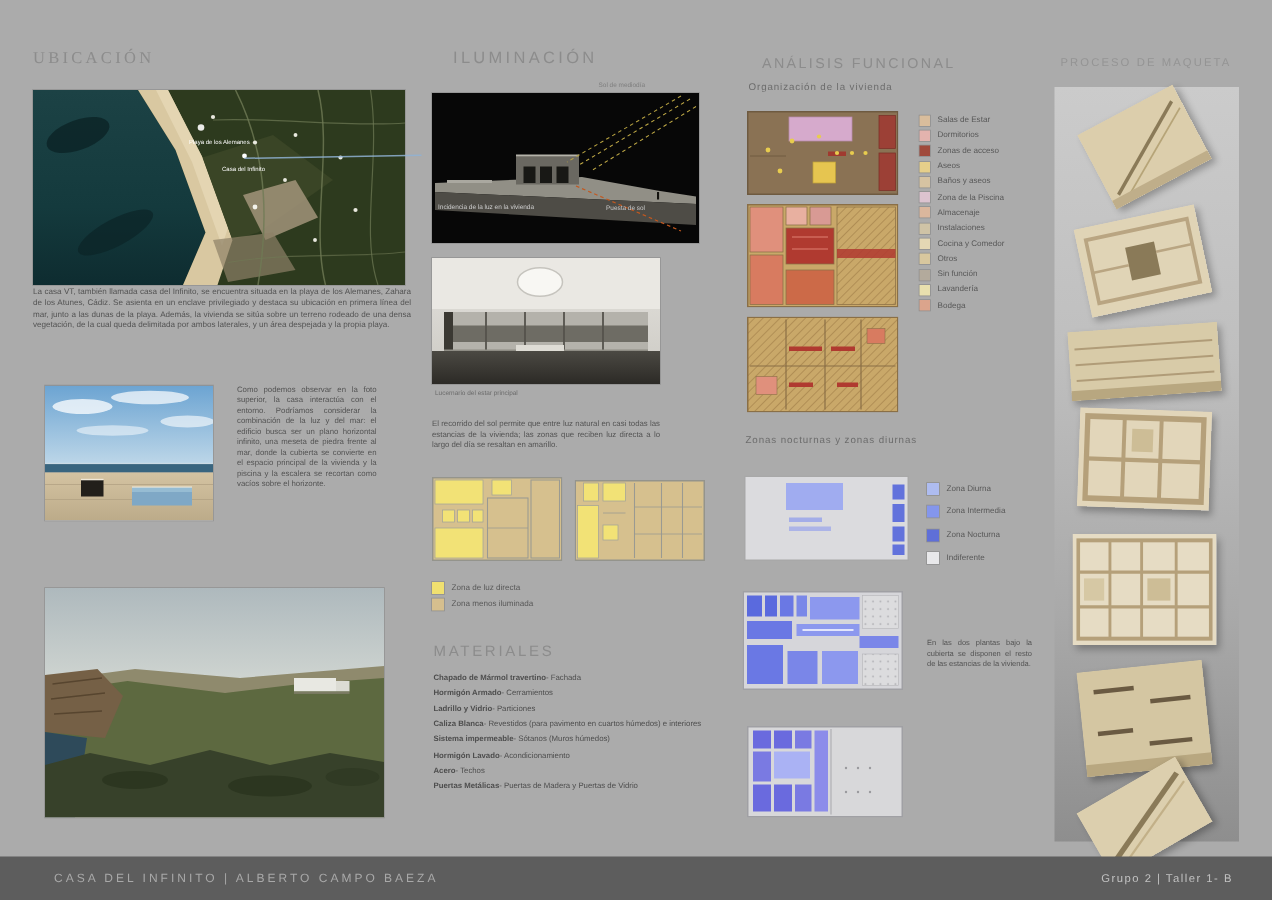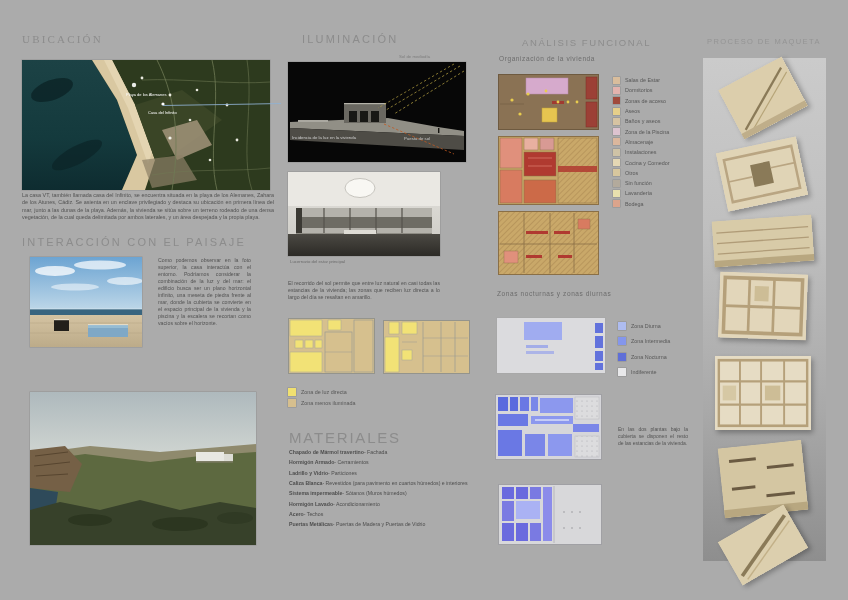--- a/index.html
+++ b/index.html
@@ -73,21 +73,20 @@
       <circle cx="112" cy="25" r="2.2" fill="#ffffff" opacity=".9"></circle>
       <text x="104" y="36" font-size="4" fill="#ffffff">Playa de los Alemanes</text>
       <circle cx="141" cy="44" r="1.6" fill="#ffffff"></circle>
       <text x="126" y="54" font-size="4" fill="#ffffff">Casa del Infinito</text>
     </svg>
   </div>
   <div class="blue-line"></div>
 
   <div class="txt" style="left:22px;top:192px;width:252px;">La casa VT, también llamada casa del Infinito, se encuentra situada en la playa de los Alemanes, Zahara de los Atunes, Cádiz. Se asienta en un enclave privilegiado y destaca su ubicación en primera línea del mar, junto a las dunas de la playa. Además, la vivienda se sitúa sobre un terreno rodeado de una densa vegetación, de la cual queda delimitada por ambos laterales, y un área despejada y la propia playa.</div>
 
-  <div class="h1" style="left:22px;top:236px;">INTERACCIÓN  CON EL PAISAJE</div>
 
   <div class="photo" style="left:30px;top:257px;width:112px;height:90px;">
     <svg width="112" height="90" viewBox="0 0 112 90" preserveAspectRatio="none">
       <defs>
         <linearGradient id="sky1" x1="0" y1="0" x2="0" y2="1">
           <stop offset="0" stop-color="#6ca4d2"></stop>
             <stop offset="1" stop-color="#bcd6e8"></stop>
         </linearGradient>
         <linearGradient id="deck1" x1="0" y1="0" x2="0" y2="1">
           <stop offset="0" stop-color="#d4c3a2"></stop>
@@ -228,21 +227,21 @@
     <div class="legend-row">
       <span class="chip" style="background-color: rgb(240, 224, 112);"></span>
       <span class="lab">Zona de luz directa</span>
     </div>
     <div class="legend-row">
       <span class="chip" style="background-color: rgb(214, 191, 142);"></span>
       <span class="lab">Zona menos iluminada</span>
     </div>
   </div>
 
-  <div class="h1 small" style="left:289px;top:429px;letter-spacing:1.8px;font-size:15px;">MATERIALES</div>
+  <div class="h1 small" style="left:289px;top:429px;letter-spacing:1.8px;font-size:10px;">MATERIALES</div>
 
   <div class="abs" style="left:289px;top:447px;width:200px;">
     <div class="mat-line">
         <b>Chapado de Mármol travertino</b>
         <span> - Fachada</span>
       </div>
     <div class="mat-line">
         <b>Hormigón Armado</b>
         <span> - Cerramientos</span>
       </div>
@@ -265,21 +264,21 @@
     <div class="mat-line">
         <b>Acero</b>
         <span> - Techos</span>
       </div>
     <div class="mat-line">
         <b>Puertas Metálicas</b>
         <span> - Puertas de Madera y Puertas de Vidrio</span>
       </div>
   </div>
 
-  <div class="h1 small" style="left:522px;top:37px;">ANÁLISIS FUNCIONAL</div>
+  <div class="h1 small" style="left:508px;top:37px;">ANÁLISIS FUNCIONAL</div>
   <div class="sub" style="left:499px;top:55px;">Organización de la vivienda</div>
 
   <div class="photo" style="left:498px;top:74px;width:101px;height:56px;box-shadow:none;">
     <svg width="101" height="56" viewBox="0 0 101 56" preserveAspectRatio="none">
       <rect x=".5" y=".5" width="100" height="55" fill="#8a7254" stroke="#6e5a40"></rect>
       <rect x="28" y="4" width="42" height="16" fill="#d6aacc" stroke="#b88aae" stroke-width=".5"></rect>
       <rect x="88" y="3" width="11" height="22" fill="#9c4036" stroke="#7c2f27" stroke-width=".5"></rect>
       <rect x="88" y="28" width="11" height="25" fill="#9c4036" stroke="#7c2f27" stroke-width=".5"></rect>
       <rect x="44" y="34" width="15" height="14" fill="#e6c550" stroke="#c0a238" stroke-width=".5"></rect>
       <rect x="54" y="27" width="12" height="3" fill="#a03a30"></rect>
@@ -541,14 +540,18 @@
     </div>
     <div class="model" style="left:22px;top:462px;width:76px;height:50px;transform:rotate(-30deg);">
       <svg viewBox="0 0 100 70" preserveAspectRatio="none">
           <rect width="100" height="70" fill="#dccfae"></rect>
           <line x1="6" y1="58" x2="94" y2="14" stroke="#8a7a58" stroke-width="5"></line>
           <line x1="10" y1="66" x2="96" y2="24" stroke="#c2b088" stroke-width="2"></line>
         </svg>
     </div>
   </div>
 
+  <div class="footer">
+    <div class="fl">CASA DEL INFINITO | ALBERTO CAMPO BAEZA</div>
+    <div class="fr">Grupo 2 | Taller 1- B</div>
+  </div>
 
 </div>
 
 </body></html>

